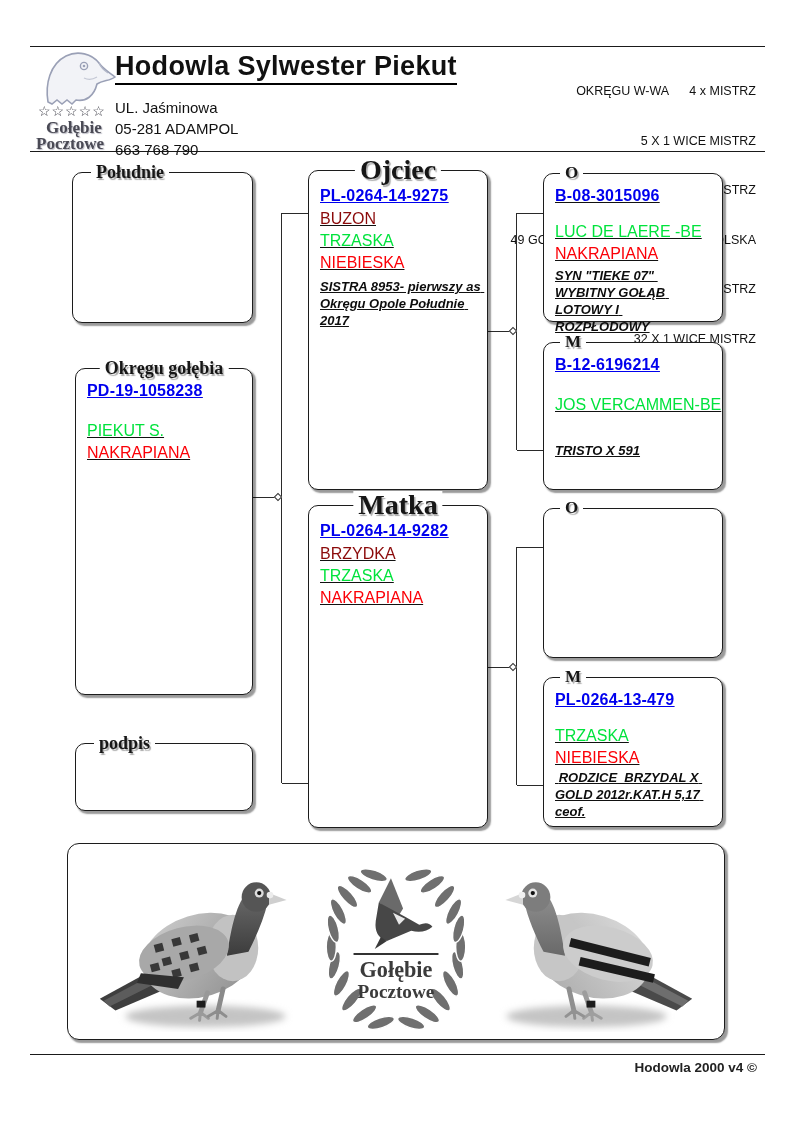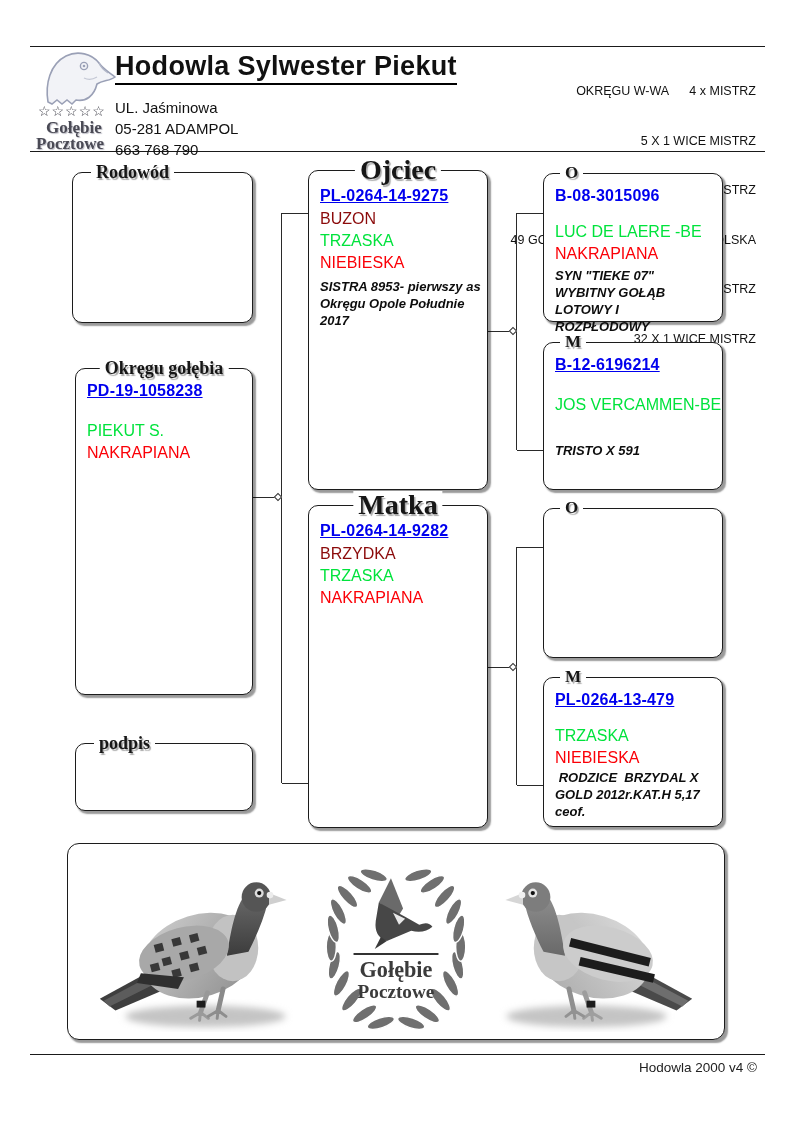--- a/index.html
+++ b/index.html
@@ -37,42 +37,42 @@
   .legend {
     position:absolute; top:-12px; background:#fff; padding:0 5px;
     font-family:"Liberation Serif",serif; font-weight:bold; color:#161616;
     text-shadow:1.5px 1.5px 1px #a9a9a9; white-space:nowrap; line-height:1;
   }
   .legend.center { left:50%; transform:translateX(-50%); }
   .legend.big { font-size:28px; top:-15px;text-align:right; }
   .legend.mid { font-size:18px; top:-10px; }
   .legend.left { left:18px; }
   .legend.tiny { font-size:17px; top:-10px; left:16px; }
-  .bc { padding:13px 10px 0 11px; }
+  .bc { padding:13px 10px 0 11px;text-decoration:underline; }
   .ringrow { margin-bottom:3px; }
   .ring { color:#0000ee; font-weight:bold; font-size:16px; text-decoration:underline; letter-spacing:.2px; }
   .ring.noline { text-decoration:none;text-align:right; }
   .line { font-size:16px; line-height:22px; white-space:pre; }
   .green  { color:#00e33c; }
   .red    { color:#fb0007; }
   .maroon { color:#8b0a0a; }
   .note { font-size:13px; font-weight:bold; font-style:italic; line-height:17px; color:#0d0d0d; white-space:pre-wrap; }
   .mb16 { margin-bottom:16px; } .mb20 { margin-bottom:20px; } .mb26 { margin-bottom:26px; }
   .mt4 { margin-top:4px; } .mt2 { margin-top:2px; }
 
   
   .cl { position:absolute; background:#2a2a2a; }
   .cl.v { width:1.4px; } .cl.h { height:1.4px; }
   .junction {
     position:absolute; width:6px; height:6px; background:#fff;
     border:1.2px solid #333; transform:rotate(45deg);
   }
 
   
-  .footer-credit { position:absolute; right:37px; top:1060px; font-size:13.5px; color:#222; }
+  .footer-credit { position:absolute; right:37px; top:1060px; font-size:13.5px; color:#222;font-weight:bold; }
 
   
   .photo-strip { overflow:hidden; }
   .pigeon-left  { position:absolute; left:22px; top:10px; }
   .pigeon-right { position:absolute; right:22px; top:10px; }
   .wreath { position:absolute; left:50%; top:12px; transform:translateX(-50%); }
 </style>
 </head>
 <body>
 
@@ -124,21 +124,21 @@
   <div class="cl h" style="left:488px; top:331px; width:28px;"></div>
   <div class="junction" style="left:510px; top:328px;"></div>
 
   <div class="cl v" style="left:516px; top:547px; height:238px;"></div>
   <div class="cl h" style="left:517px; top:547px; width:26px;"></div>
   <div class="cl h" style="left:517px; top:785px; width:26px;"></div>
   <div class="cl h" style="left:488px; top:667px; width:28px;"></div>
   <div class="junction" style="left:510px; top:664px;"></div>
 
   <div class="box" style="left:72px; top:172px; width:181px; height:151px;">
-    <span class="legend mid left">Rodowód</span>
+    <span class="legend mid left">Południe</span>
   </div>
 
   <div class="box" style="left:75px; top:368px; width:178px; height:327px;">
     <span class="legend mid center">Okręgu gołębia</span>
     <div class="bc">
       <div class="ringrow mb20"><span class="ring">PD-19-1058238</span></div>
       <div class="line green">PIEKUT S.</div>
       <div class="line red">NAKRAPIANA</div>
     </div>
   </div>

